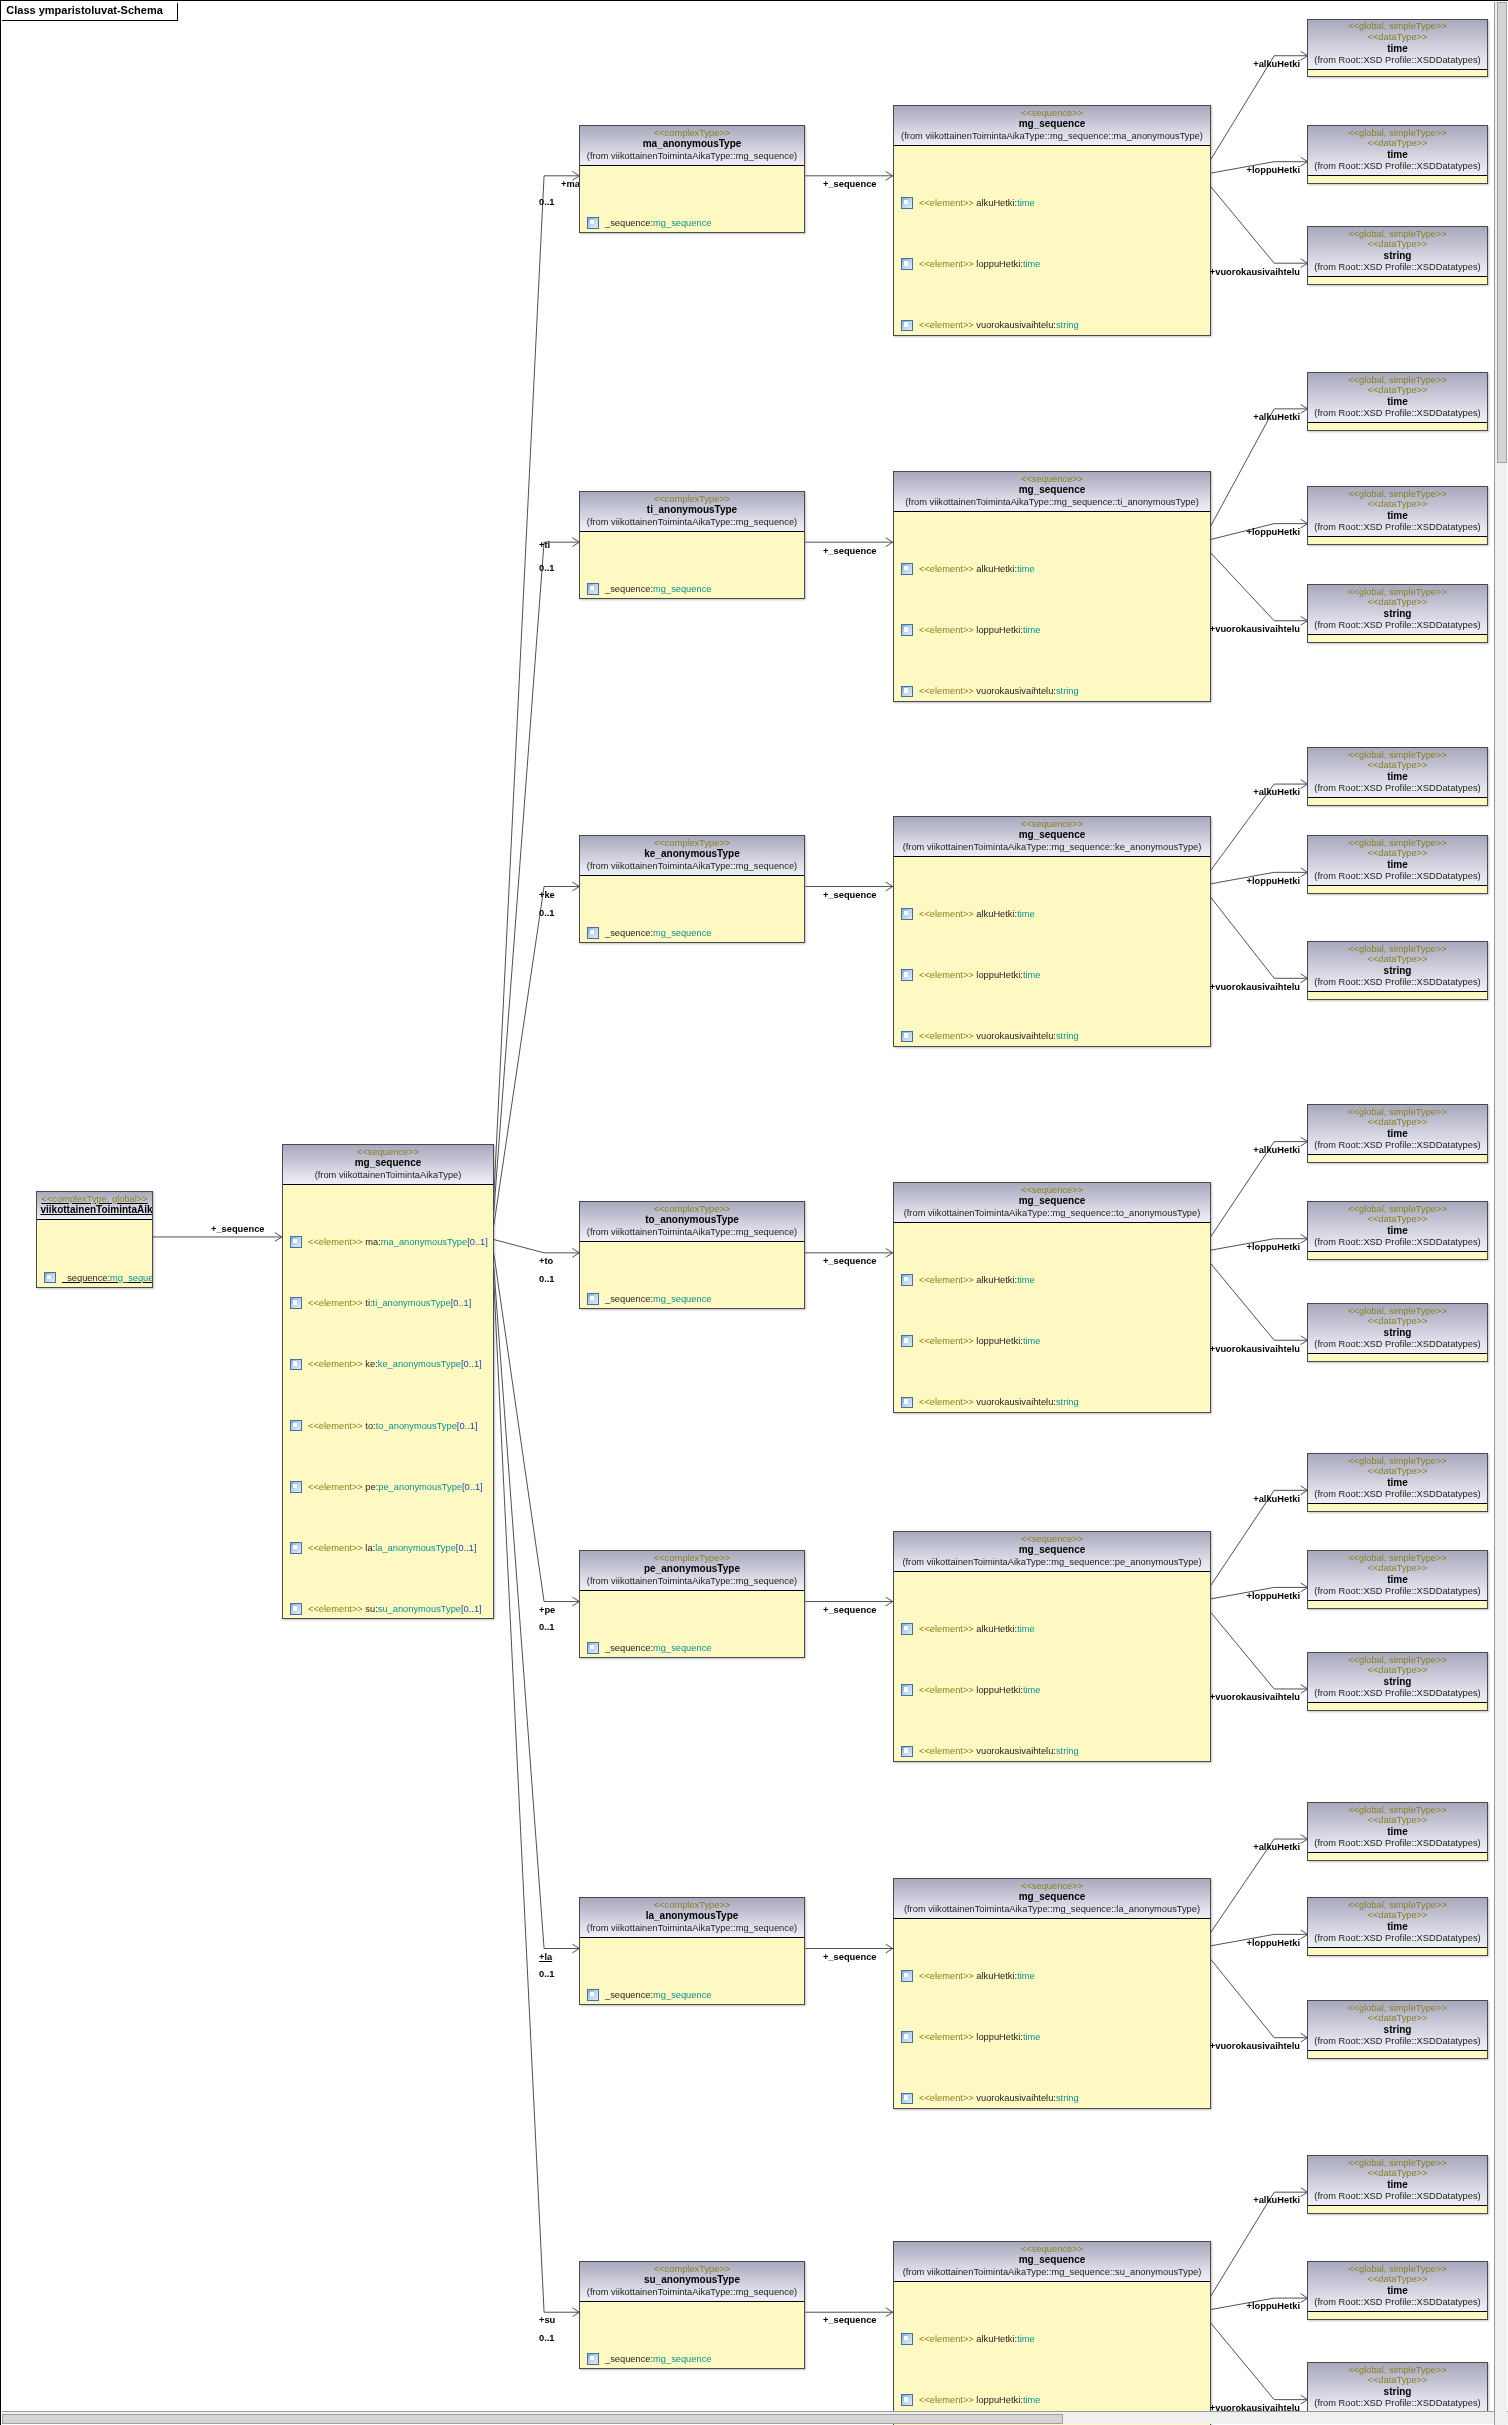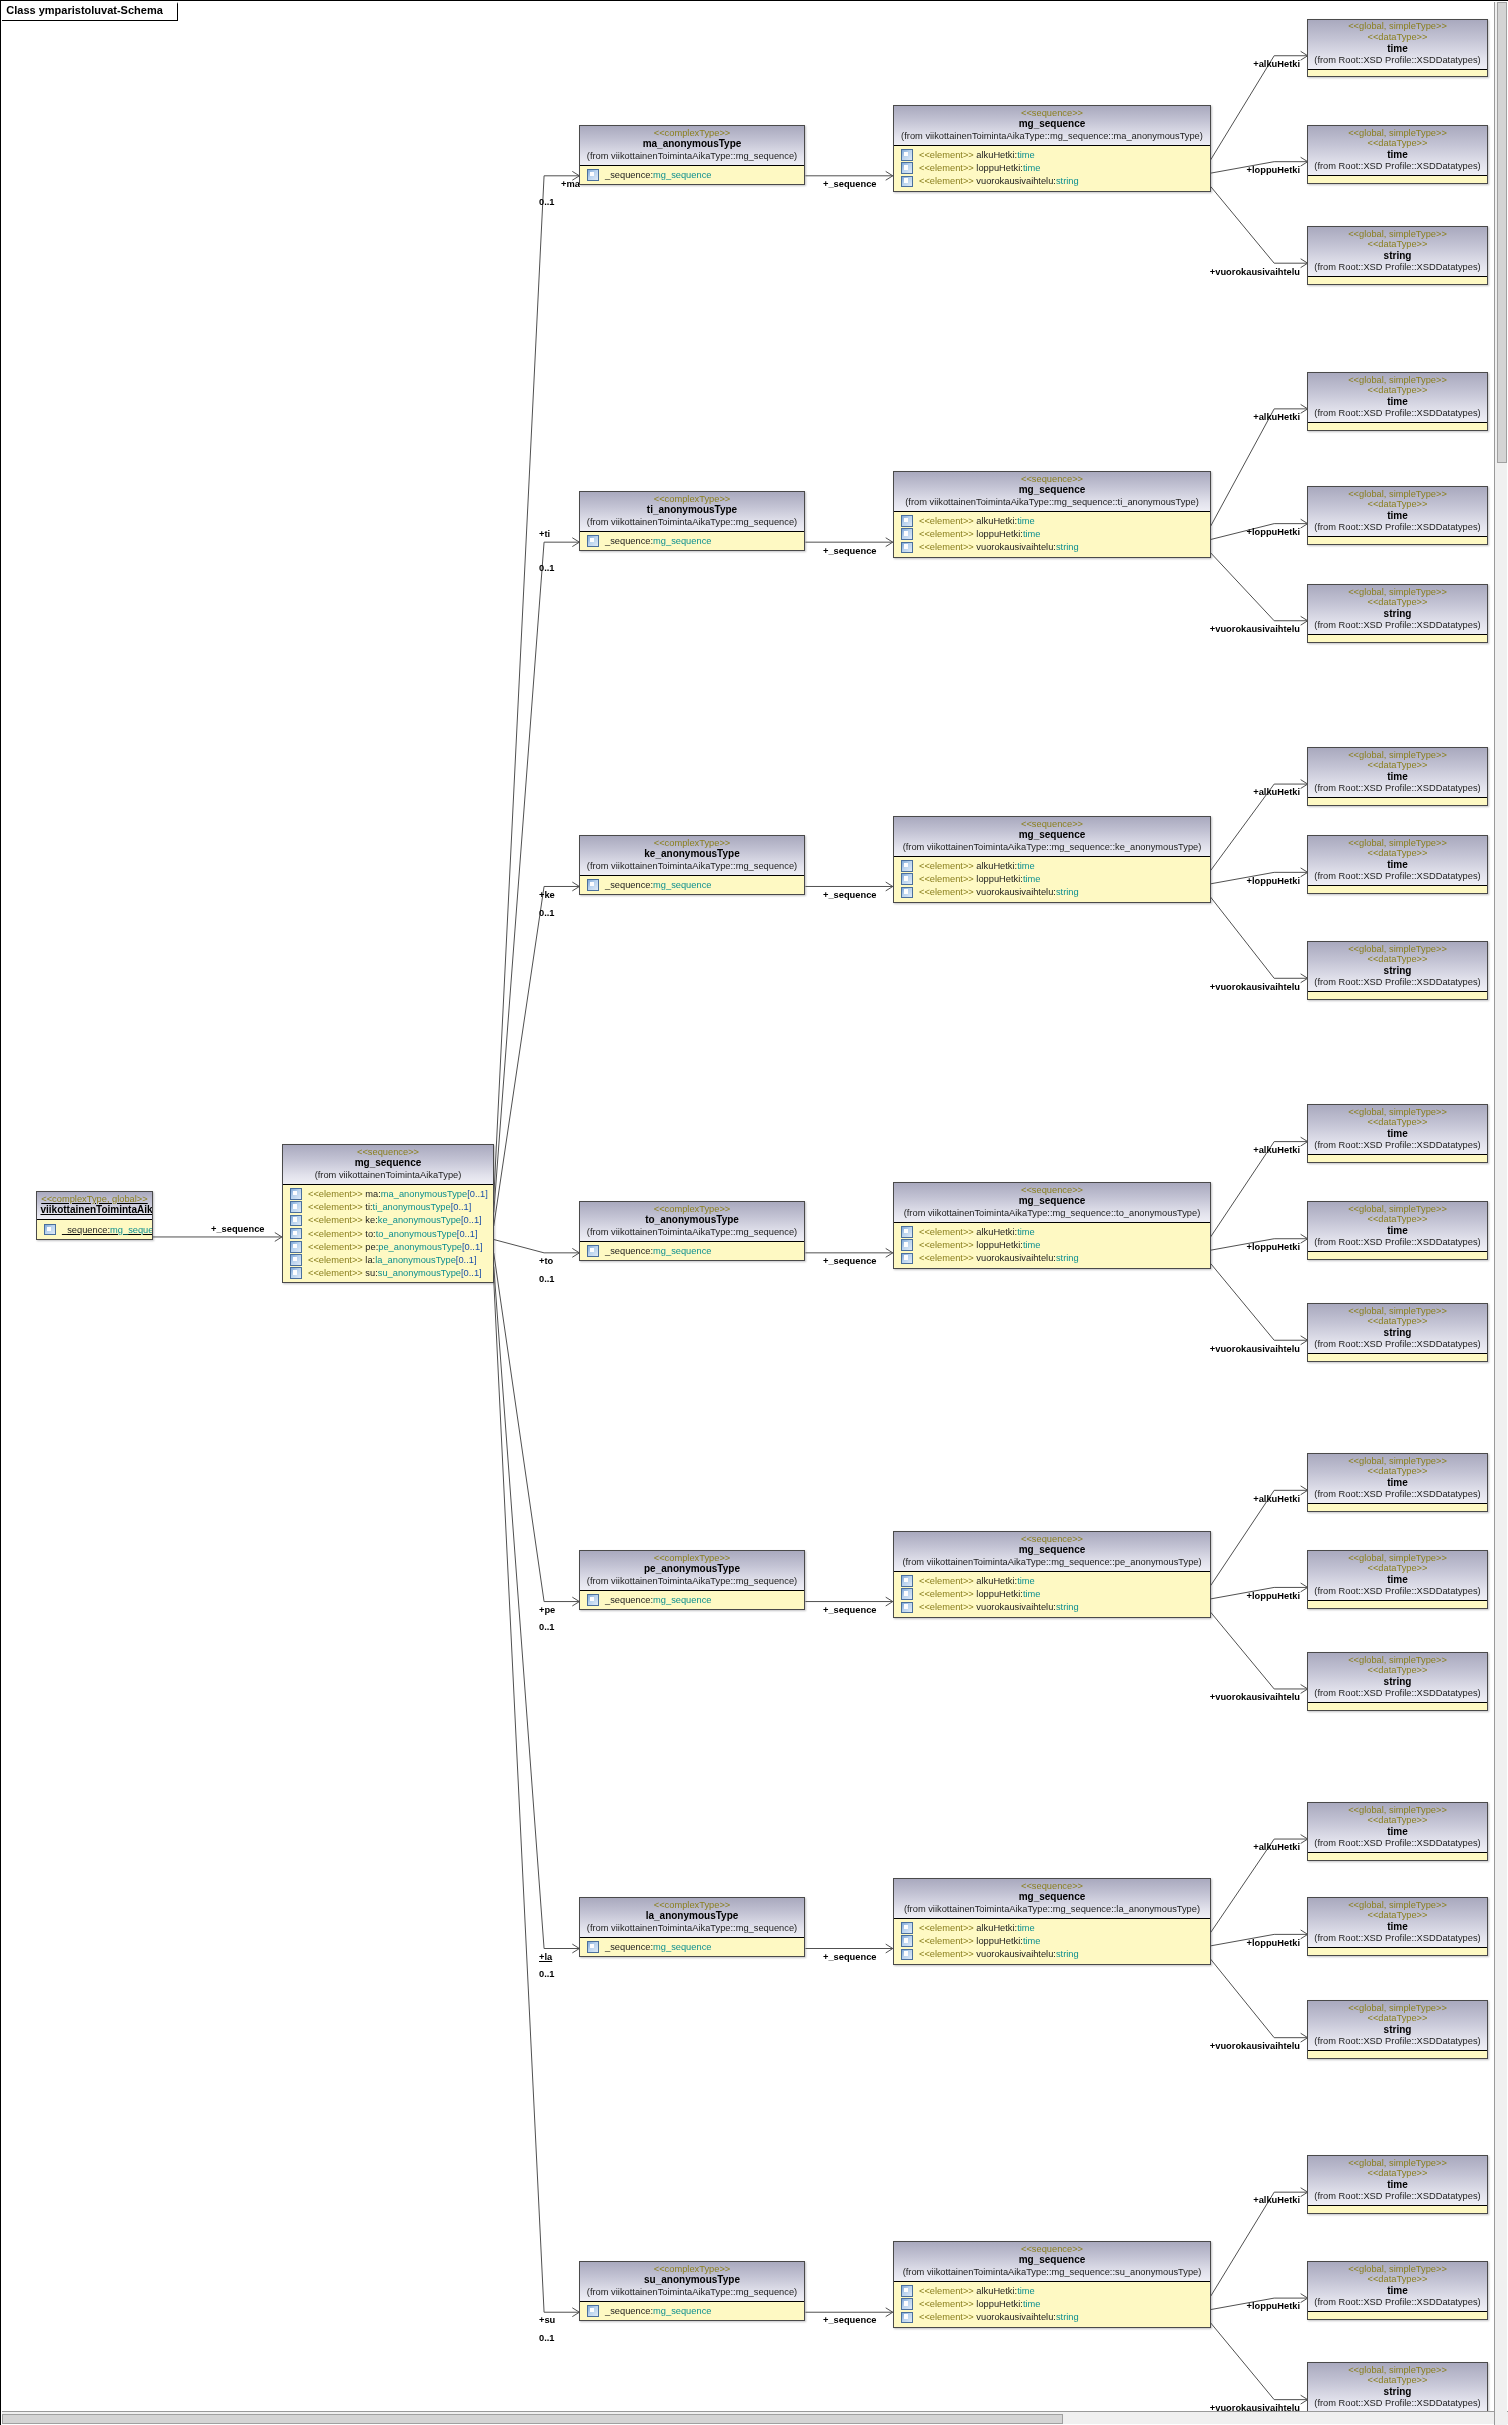--- a/index.html
+++ b/index.html
@@ -30,21 +30,21 @@
   .cls{position:absolute;border:0.9px solid #4a4a4a;background:#fef9c3;
        box-sizing:border-box;overflow:hidden;
        box-shadow:0.9px 0.9px 1.8px rgba(80,80,90,.35);}
   .cls .head{background:linear-gradient(to bottom,#a9a9be 0%,#c3c3d4 38%,#e2e2ec 78%,#eeeef5 100%);
              border-bottom:0.9px solid #000;padding:1.8px 3.5px 2.6px 3.5px;text-align:center;}
   .cls .stereo{color:#8a7f1e;font-size:9.3px;line-height:10.6px;white-space:nowrap;}
   .cls .nm{color:#000;font-weight:bold;font-size:10px;line-height:12.4px;white-space:nowrap;}
   .cls .from{color:#1c1c1c;font-size:9.3px;line-height:11.5px;white-space:nowrap;}
   .cls .body{padding:2.6px 1.8px 2.6px 1.8px;}
   .cls .body.empty{height:6.2px;padding:0;}
-  .feat{display:flex;align-items:center;height:13.2px;white-space:nowrap;font-size:9.3px;}
+  .feat{display:flex;align-items:center;height:13.2px;white-space:nowrap;font-size:9.3px;margin-top:48px;}
   .feat .ico{flex:0 0 auto;width:9.7px;height:9.7px;margin:0 6.2px 0 5.3px;position:relative;
              background:linear-gradient(135deg,#7fa8d8 0%,#b9d3ee 45%,#dfeaf7 100%);
              border:0.9px solid #4a6f9c;}
   .feat .ico:after{content:"";position:absolute;left:1.8px;top:1.8px;width:4.4px;height:4.4px;
                    background:#fdfdfe;}
   .feat .tx{color:#8a7f1e;}
   .feat .tx .ty{color:#0d8f8f;}
   .feat .tx .card{color:#1b4fa8;}
   .feat .tx .pln{color:#1c1c1c;}
 
@@ -250,21 +250,21 @@
       <div class="lbl" style="top: 266px; left: 0px; width: 1299px; text-align: right; position: absolute;">+vuorokausivaihtelu</div>
       <div class="cls " style="left: 1306px; top: 225px; width: 181px;">
         <div class="head">
           <div class="stereo">&lt;&lt;global, simpleType&gt;&gt;</div>
           <div class="stereo">&lt;&lt;dataType&gt;&gt;</div>
           <div class="nm">string</div>
           <div class="from">(from Root::XSD Profile::XSDDatatypes)</div>
         </div>
         <div class="body empty"></div>
       </div>
-      <div class="lbl" style="top: 528px; left: 538px;">+ti</div>
+      <div class="lbl" style="top: 539px; left: 538px;">+ti</div>
       <div class="lbl" style="top: 562px; left: 538px;">0..1</div>
       <div class="cls " style="left: 578px; top: 490px; width: 226px;">
         <div class="head">
           <div class="stereo">&lt;&lt;complexType&gt;&gt;</div>
           <div class="nm">ti_anonymousType</div>
           <div class="from">(from viikottainenToimintaAikaType::mg_sequence)</div>
         </div>
         <div class="body">
           <div class="feat">
             <span class="ico"></span>

